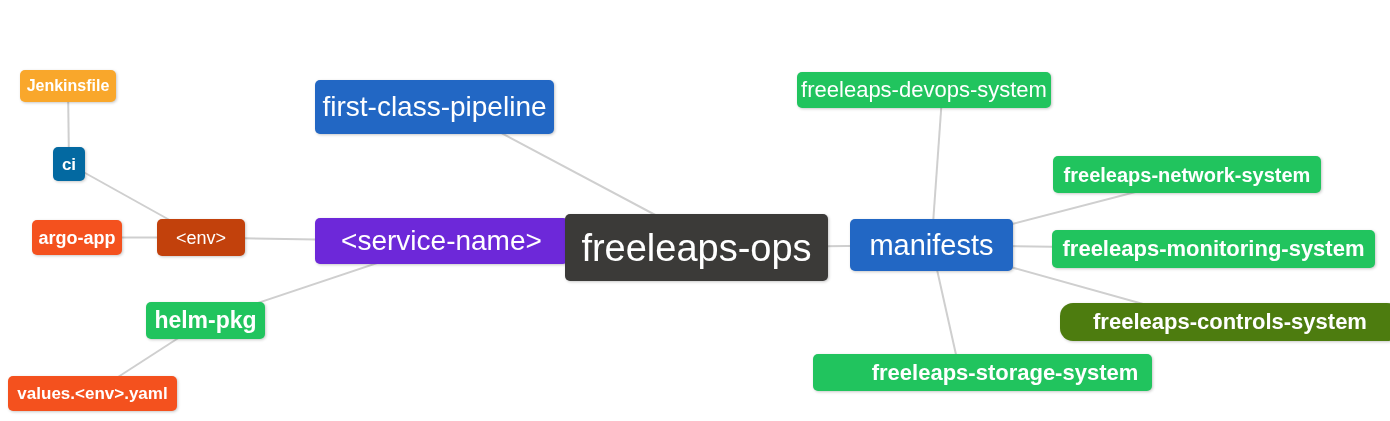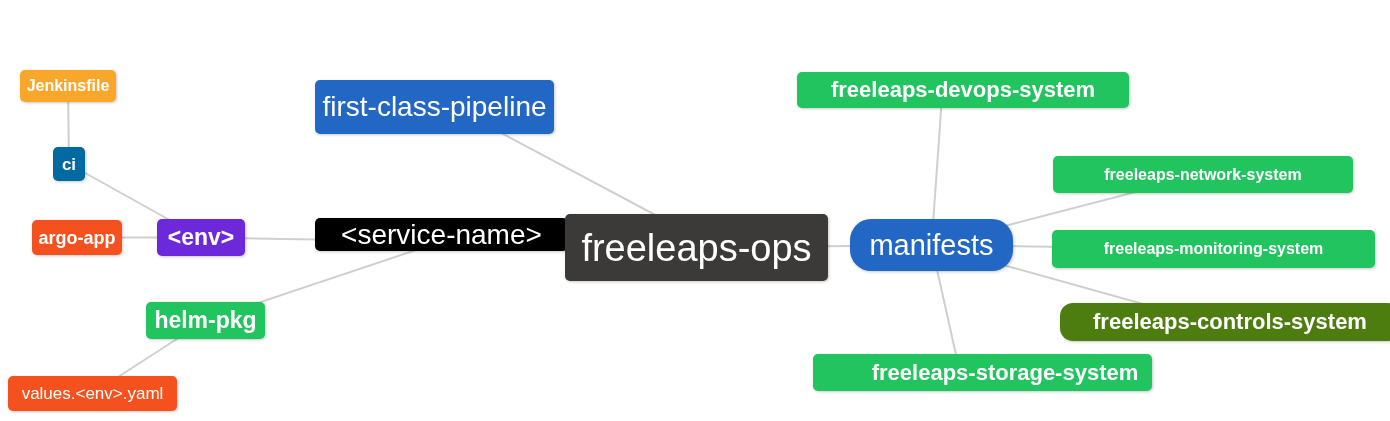--- a/index.html
+++ b/index.html
@@ -53,26 +53,26 @@
       <line x1="931.5" y1="201" x2="942.5" y2="46" stroke="#cfcfcf" stroke-width="2"></line>
       <line x1="931.5" y1="201" x2="1203" y2="130.5" stroke="#cfcfcf" stroke-width="2"></line>
       <line x1="931.5" y1="201" x2="1213.5" y2="205" stroke="#cfcfcf" stroke-width="2"></line>
       <line x1="931.5" y1="201" x2="1207.5" y2="278" stroke="#cfcfcf" stroke-width="2"></line>
       <line x1="931.5" y1="201" x2="960" y2="328.5" stroke="#cfcfcf" stroke-width="2"></line>
     </svg>
   <div id="nodes">
       <div class="node" style="left: 20px; top: 26px; width: 96px; height: 32px; font-size: 16px; font-weight: 700; background: rgb(249, 167, 43); color: rgb(255, 255, 255);">Jenkinsfile</div>
       <div class="node" style="left: 53px; top: 103px; width: 32px; height: 34px; font-size: 17px; font-weight: 700; background: #0369a1; color: rgb(255, 255, 255);">ci</div>
       <div class="node" style="left: 32px; top: 176px; width: 90px; height: 35px; font-size: 18px; font-weight: 700; background: rgb(244, 81, 30); color: rgb(255, 255, 255);">argo-app</div>
-      <div class="node" style="left: 157px; top: 175px; width: 88px; height: 37px; font-size: 23px; font-weight: 700; background: #6d28d9; color: rgb(255, 255, 255);">&lt;env&gt;</div>
+      <div class="node" style="left: 157px; top: 175px; width: 88px; height: 37px; font-size: 18px; font-weight: 400; background: #c2410c; color: rgb(255, 255, 255);">&lt;env&gt;</div>
       <div class="node" style="left: 146px; top: 258px; width: 119px; height: 37px; font-size: 23px; font-weight: 700; background: rgb(33, 196, 94); color: rgb(255, 255, 255);">helm-pkg</div>
-      <div class="node" style="left: 8px; top: 332px; width: 169px; height: 35px; font-size: 17px; font-weight: 400; background: rgb(244, 81, 30); color: rgb(255, 255, 255);">values.&lt;env&gt;.yaml</div>
+      <div class="node" style="left: 8px; top: 332px; width: 169px; height: 35px; font-size: 17px; font-weight: 700; background: rgb(244, 81, 30); color: rgb(255, 255, 255);">values.&lt;env&gt;.yaml</div>
       <div class="node" style="left: 315px; top: 36px; width: 239px; height: 54px; font-size: 28px; font-weight: 400; background: rgb(34, 103, 196); color: rgb(255, 255, 255);">first-class-pipeline</div>
-      <div class="node" style="left: 315px; top: 174px; width: 253px; height: 33px; font-size: 28px; font-weight: 400; background: #000000; color: rgb(255, 255, 255);">&lt;service-name&gt;</div>
+      <div class="node" style="left: 315px; top: 174px; width: 253px; height: 46px; font-size: 28px; font-weight: 400; background: #6d28d9; color: rgb(255, 255, 255);">&lt;service-name&gt;</div>
       <div class="node" style="left: 565px; top: 170px; width: 263px; height: 67px; font-size: 38px; font-weight: 400; background: rgb(59, 58, 56); color: rgb(255, 255, 255);">freeleaps-ops</div>
-      <div class="node" style="left: 850px; top: 175px; width: 163px; height: 52px; font-size: 29px; font-weight: 400; background: rgb(34, 103, 196); color: rgb(255, 255, 255); border-radius: 21px;">manifests</div>
-      <div class="node" style="left: 797px; top: 28px; width: 332px; height: 36px; font-size: 22px; font-weight: 700; background: rgb(33, 196, 94); color: rgb(255, 255, 255);">freeleaps-devops-system</div>
-      <div class="node" style="left: 1053px; top: 112px; width: 300px; height: 37px; font-size: 16px; font-weight: 700; background: rgb(33, 196, 94); color: rgb(255, 255, 255);">freeleaps-network-system</div>
-      <div class="node" style="left: 1052px; top: 186px; width: 323px; height: 38px; font-size: 16px; font-weight: 700; background: rgb(33, 196, 94); color: rgb(255, 255, 255);">freeleaps-monitoring-system</div>
+      <div class="node" style="left: 850px; top: 175px; width: 163px; height: 52px; font-size: 29px; font-weight: 400; background: rgb(34, 103, 196); color: rgb(255, 255, 255);">manifests</div>
+      <div class="node" style="left: 797px; top: 28px; width: 254px; height: 36px; font-size: 22px; font-weight: 400; background: rgb(33, 196, 94); color: rgb(255, 255, 255);">freeleaps-devops-system</div>
+      <div class="node" style="left: 1053px; top: 112px; width: 268px; height: 37px; font-size: 20px; font-weight: 700; background: rgb(33, 196, 94); color: rgb(255, 255, 255);">freeleaps-network-system</div>
+      <div class="node" style="left: 1052px; top: 186px; width: 323px; height: 38px; font-size: 22px; font-weight: 700; background: rgb(33, 196, 94); color: rgb(255, 255, 255);">freeleaps-monitoring-system</div>
       <div class="node" style="left: 1060px; top: 259px; width: 340px; height: 38px; font-size: 22px; font-weight: 700; background: #4d7c0f; color: rgb(255, 255, 255); border-radius: 13px;">freeleaps-controls-system</div>
       <div class="node" style="left: 813px; top: 310px; width: 294px; height: 37px; font-size: 22px; font-weight: 700; background: rgb(33, 196, 94); color: rgb(255, 255, 255); padding-left: 45px;">freeleaps-storage-system</div>
     </div>
 </div>
 
 </body></html>

